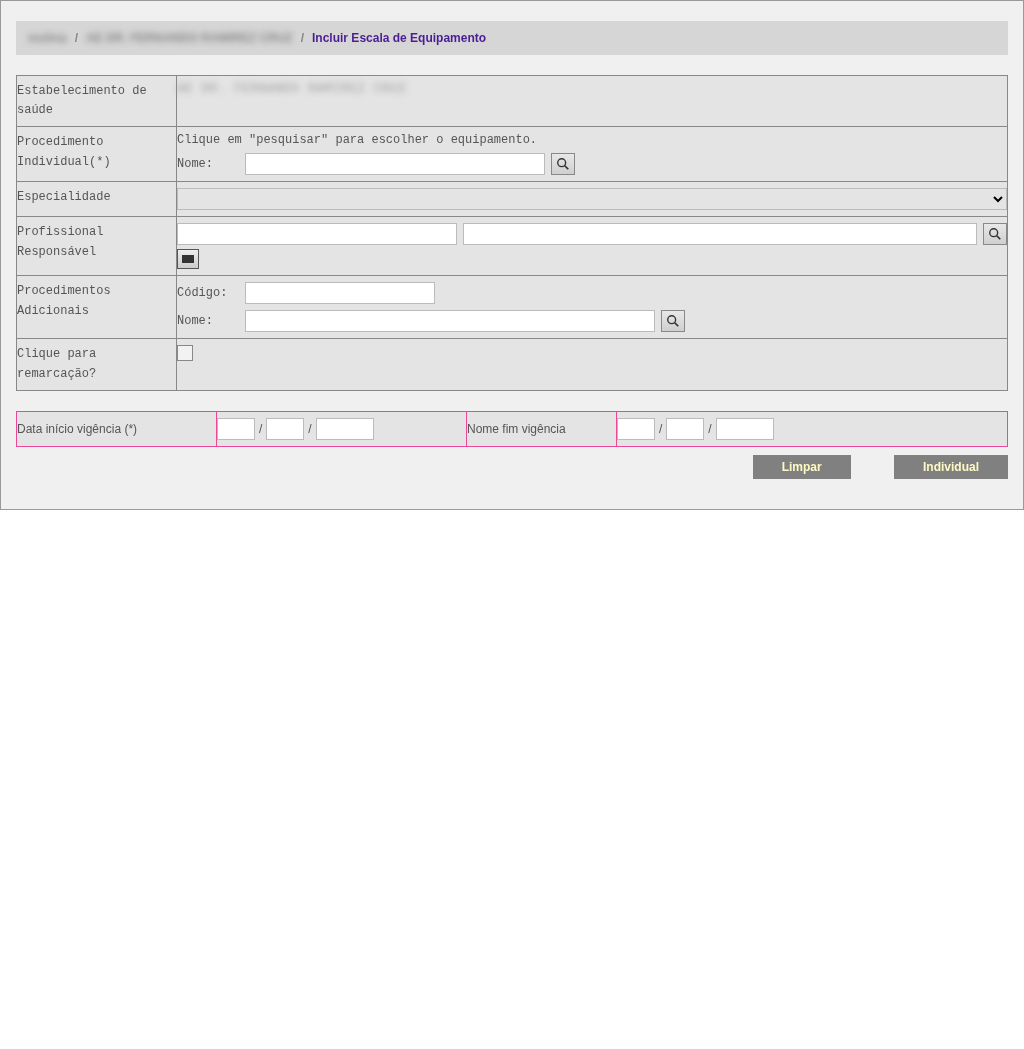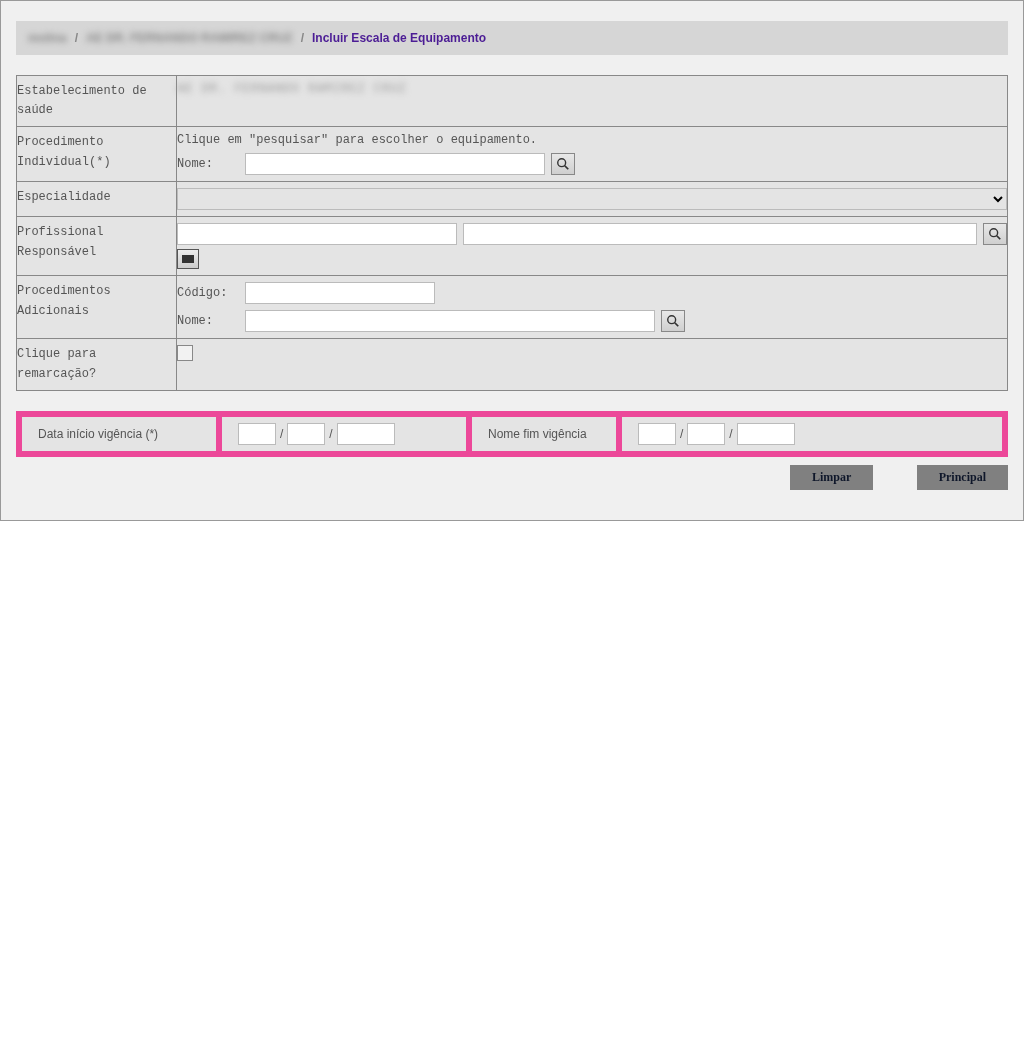--- a/index.html
+++ b/index.html
@@ -124,46 +124,46 @@
     .checkbox {
       width: 16px; height: 16px; border:1px solid #888; background:#f2f2f2; display:inline-block;
     }
 
     table.dates {
       width: 100%;
       border-collapse: collapse;
       background: #e4e4e4;
     }
     table.dates td {
-      border: 6px solid #ec4899;
-      padding: 6px 16px;
+      border: 1px solid #ec4899;
+      padding: 6px 0;
       color: #555;
       vertical-align: middle;
     }
     .date-group {
       display: inline-flex;
       align-items: center;
       gap: 4px;
     }
     .date-group input {
       width: 38px;
       text-align: center;
     }
     .date-group input.year { width: 58px; }
     .buttons {
       text-align: right;
       margin-top: 8px;
     }
     .btn {
       display: inline-block;
       background: #808080;
-      color: #0f172a;
+      color: #fef9c3;
       border: none;
-      padding: 5px 22px;
-      font-family: Liberation Serif, serif;
+      padding: 5px 29px;
+      font-family: Liberation Sans, sans-serif;
       font-size: 12px;
       font-weight: bold;
       cursor: pointer;
       margin-left: 40px;
     }
   </style>
 </head>
 <body>
 
 <div class="window">
@@ -274,16 +274,16 @@
           <span>/</span>
           <input type="text" class="year" value="" style="">
         </span>
       </td>
     </tr>
   </tbody>
     </table>
 
   <div class="buttons">
     <button class="btn">Limpar</button>
-    <button class="btn">Principal</button>
+    <button class="btn">Individual</button>
   </div>
 
 </div>
 
 </body></html>

